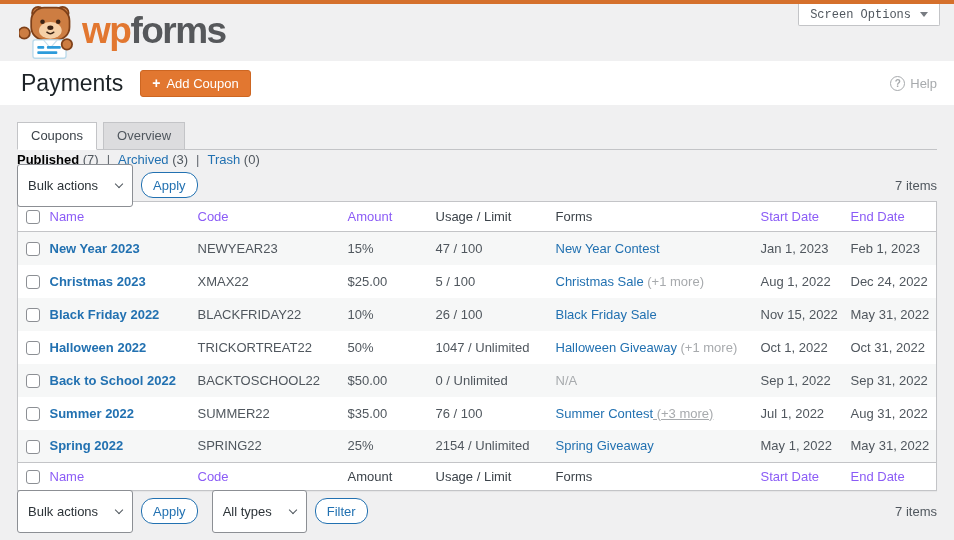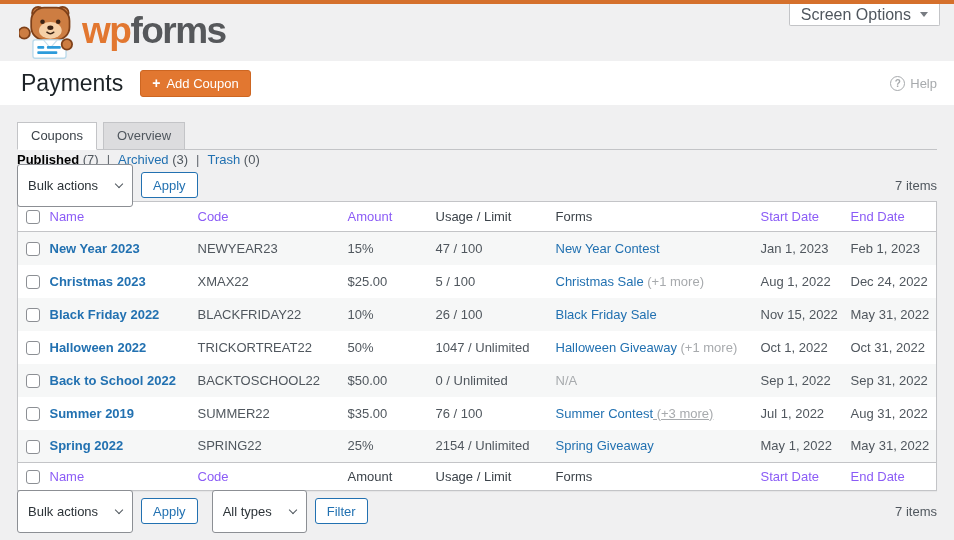--- a/index.html
+++ b/index.html
@@ -9,23 +9,23 @@
     font-family:"Liberation Sans", sans-serif; font-size:13px;
     background:#f0f0f1; color:#3c434a;
   }
   
   .topbar { height:4px; background:#d5702c; }
 
   
   .screen-options {
     position:absolute; top:4px; right:14px; height:22px; z-index:5;
     background:#fff; border:1px solid #c3c4c7; border-top:none;
-    border-radius:0 0 2px 2px; color:#50575e; font-size:16px;
+    border-radius:0 0 2px 2px; color:#50575e; font-size:12px;
     display:flex; align-items:center; gap:9px; padding:0 11px;
-    cursor:pointer; font-family:Liberation Sans, sans-serif;
+    cursor:pointer; font-family:Liberation Mono, monospace;
   }
   .so-arrow { width:0; height:0; border-left:4px solid transparent; border-right:4px solid transparent; border-top:5px solid #787c82; }
 
   
   .brand-header { height:57px; background:#f0f0f1; display:flex; align-items:center; padding-left:19px; gap:9px; }
   .logo-text { font-size:37px; font-weight:bold; letter-spacing:-1.5px; line-height:1; padding-bottom:4px; }
   .logo-text .wp { color:#e27730; }
   .logo-text .forms { color:#56585b; }
 
   
@@ -61,21 +61,21 @@
   
   .tablenav { display:flex; align-items:center; gap:8px; height:28px; }
   .tablenav.top { margin-top:3px; }
   .tablenav.bottom { margin-top:6px; }
   .select {
     background:#fff; border:1px solid #8c8f94; border-radius:3px; height:43px;
     display:flex; align-items:center; gap:18px; padding:0 10px; color:#2c3338; cursor:pointer;
   }
   .chev { width:6px; height:6px; border-right:1.5px solid #50575e; border-bottom:1.5px solid #50575e; transform:rotate(45deg); margin-top:-3px; }
   .btn {
-    background:#fff; border:1px solid #2271b1; color:#2271b1; border-radius:3px;
+    background:#fff; border:1px solid #2271b1; color:#2271b1; border-radius:12px;
     height:26px; padding:0 11px; font-size:13px; cursor:pointer; font-family:inherit;
   }
   .count { margin-left:auto; color:#50575e; }
 
   
   table.list {
     width:100%; border-collapse:collapse; table-layout:fixed;
     background:#fff; border:1px solid #c3c4c7; margin-top:2px;
     box-shadow:0 1px 1px rgba(0,0,0,.04);
   }
@@ -232,21 +232,21 @@
     <td><a class="name">Back to School 2022</a></td>
     <td>BACKTOSCHOOL22</td>
     <td>$50.00</td>
     <td>0 / Unlimited</td>
     <td class="forms-cell"><span class="na">N/A</span></td>
     <td>Sep 1, 2022</td>
     <td>Sep 31, 2022</td>
   </tr>
           <tr>
     <td class="check-col"><span class="cb"></span></td>
-    <td><a class="name">Summer 2019</a></td>
+    <td><a class="name">Summer 2022</a></td>
     <td>SUMMER22</td>
     <td>$35.00</td>
     <td>76 / 100</td>
     <td class="forms-cell"><a class="formlink">Summer Contest</a><span class="more u">&nbsp;(+3 more)</span></td>
     <td>Jul 1, 2022</td>
     <td>Aug 31, 2022</td>
   </tr>
           <tr>
     <td class="check-col"><span class="cb"></span></td>
     <td><a class="name">Spring 2022</a></td>

